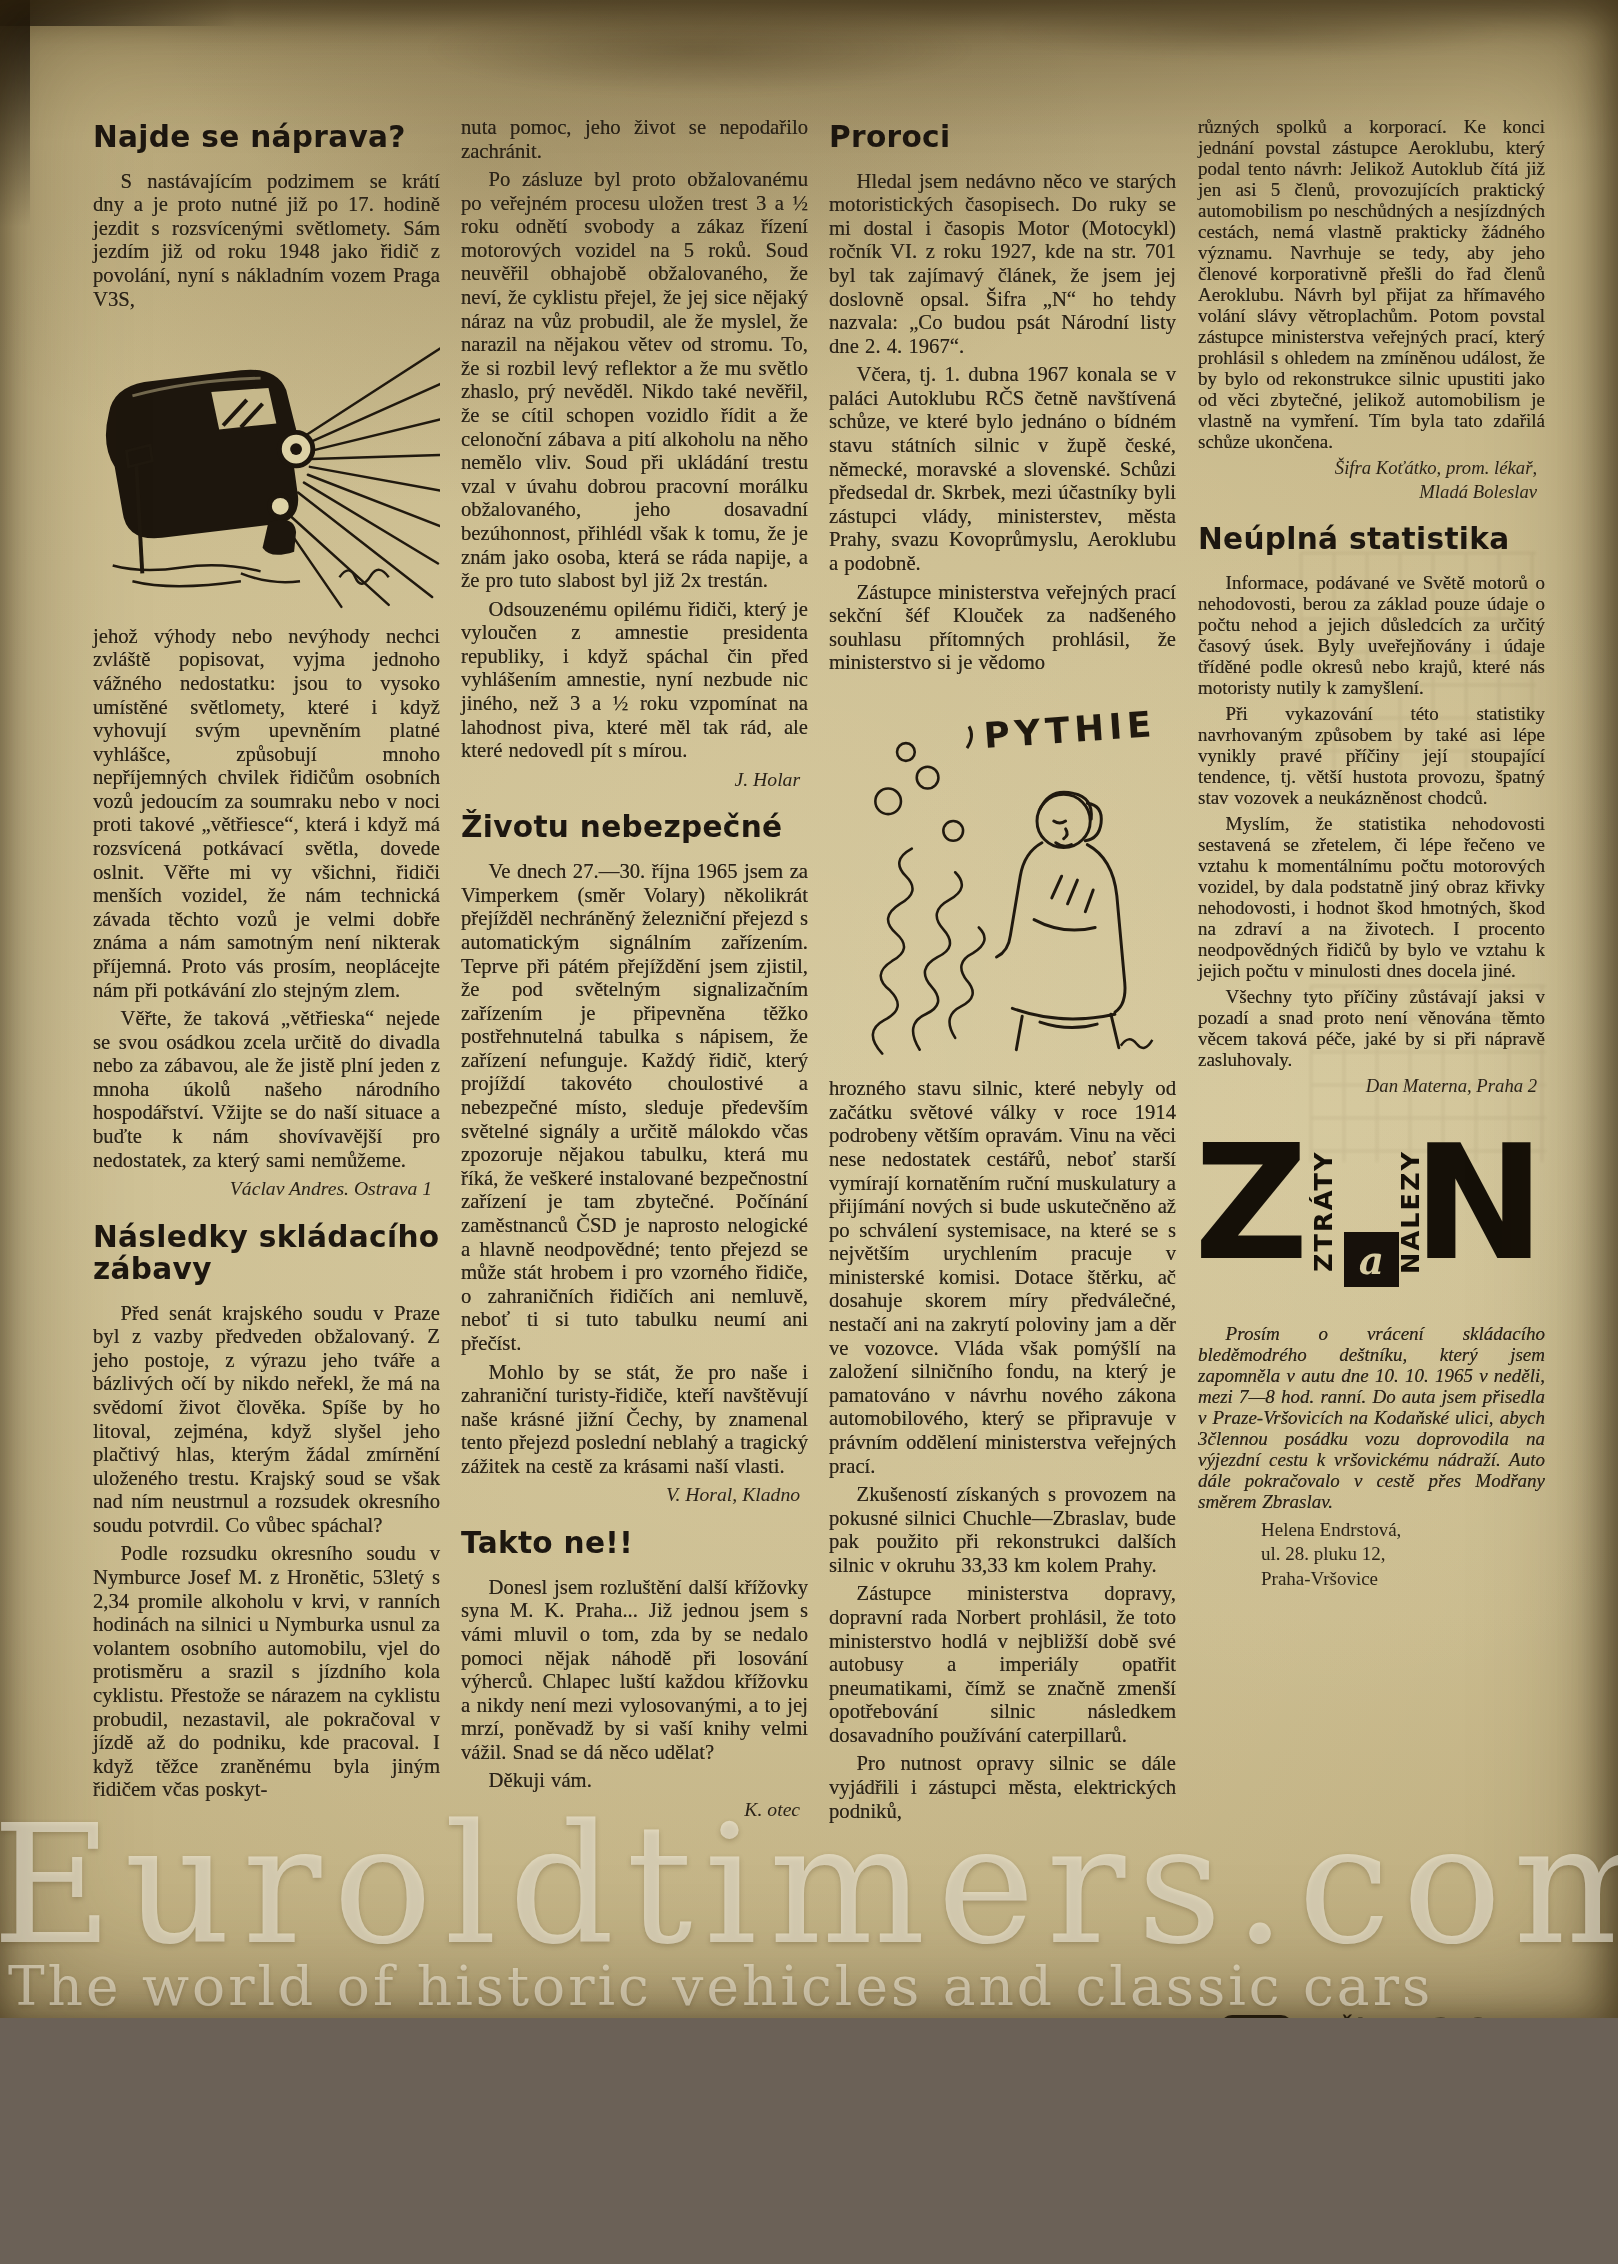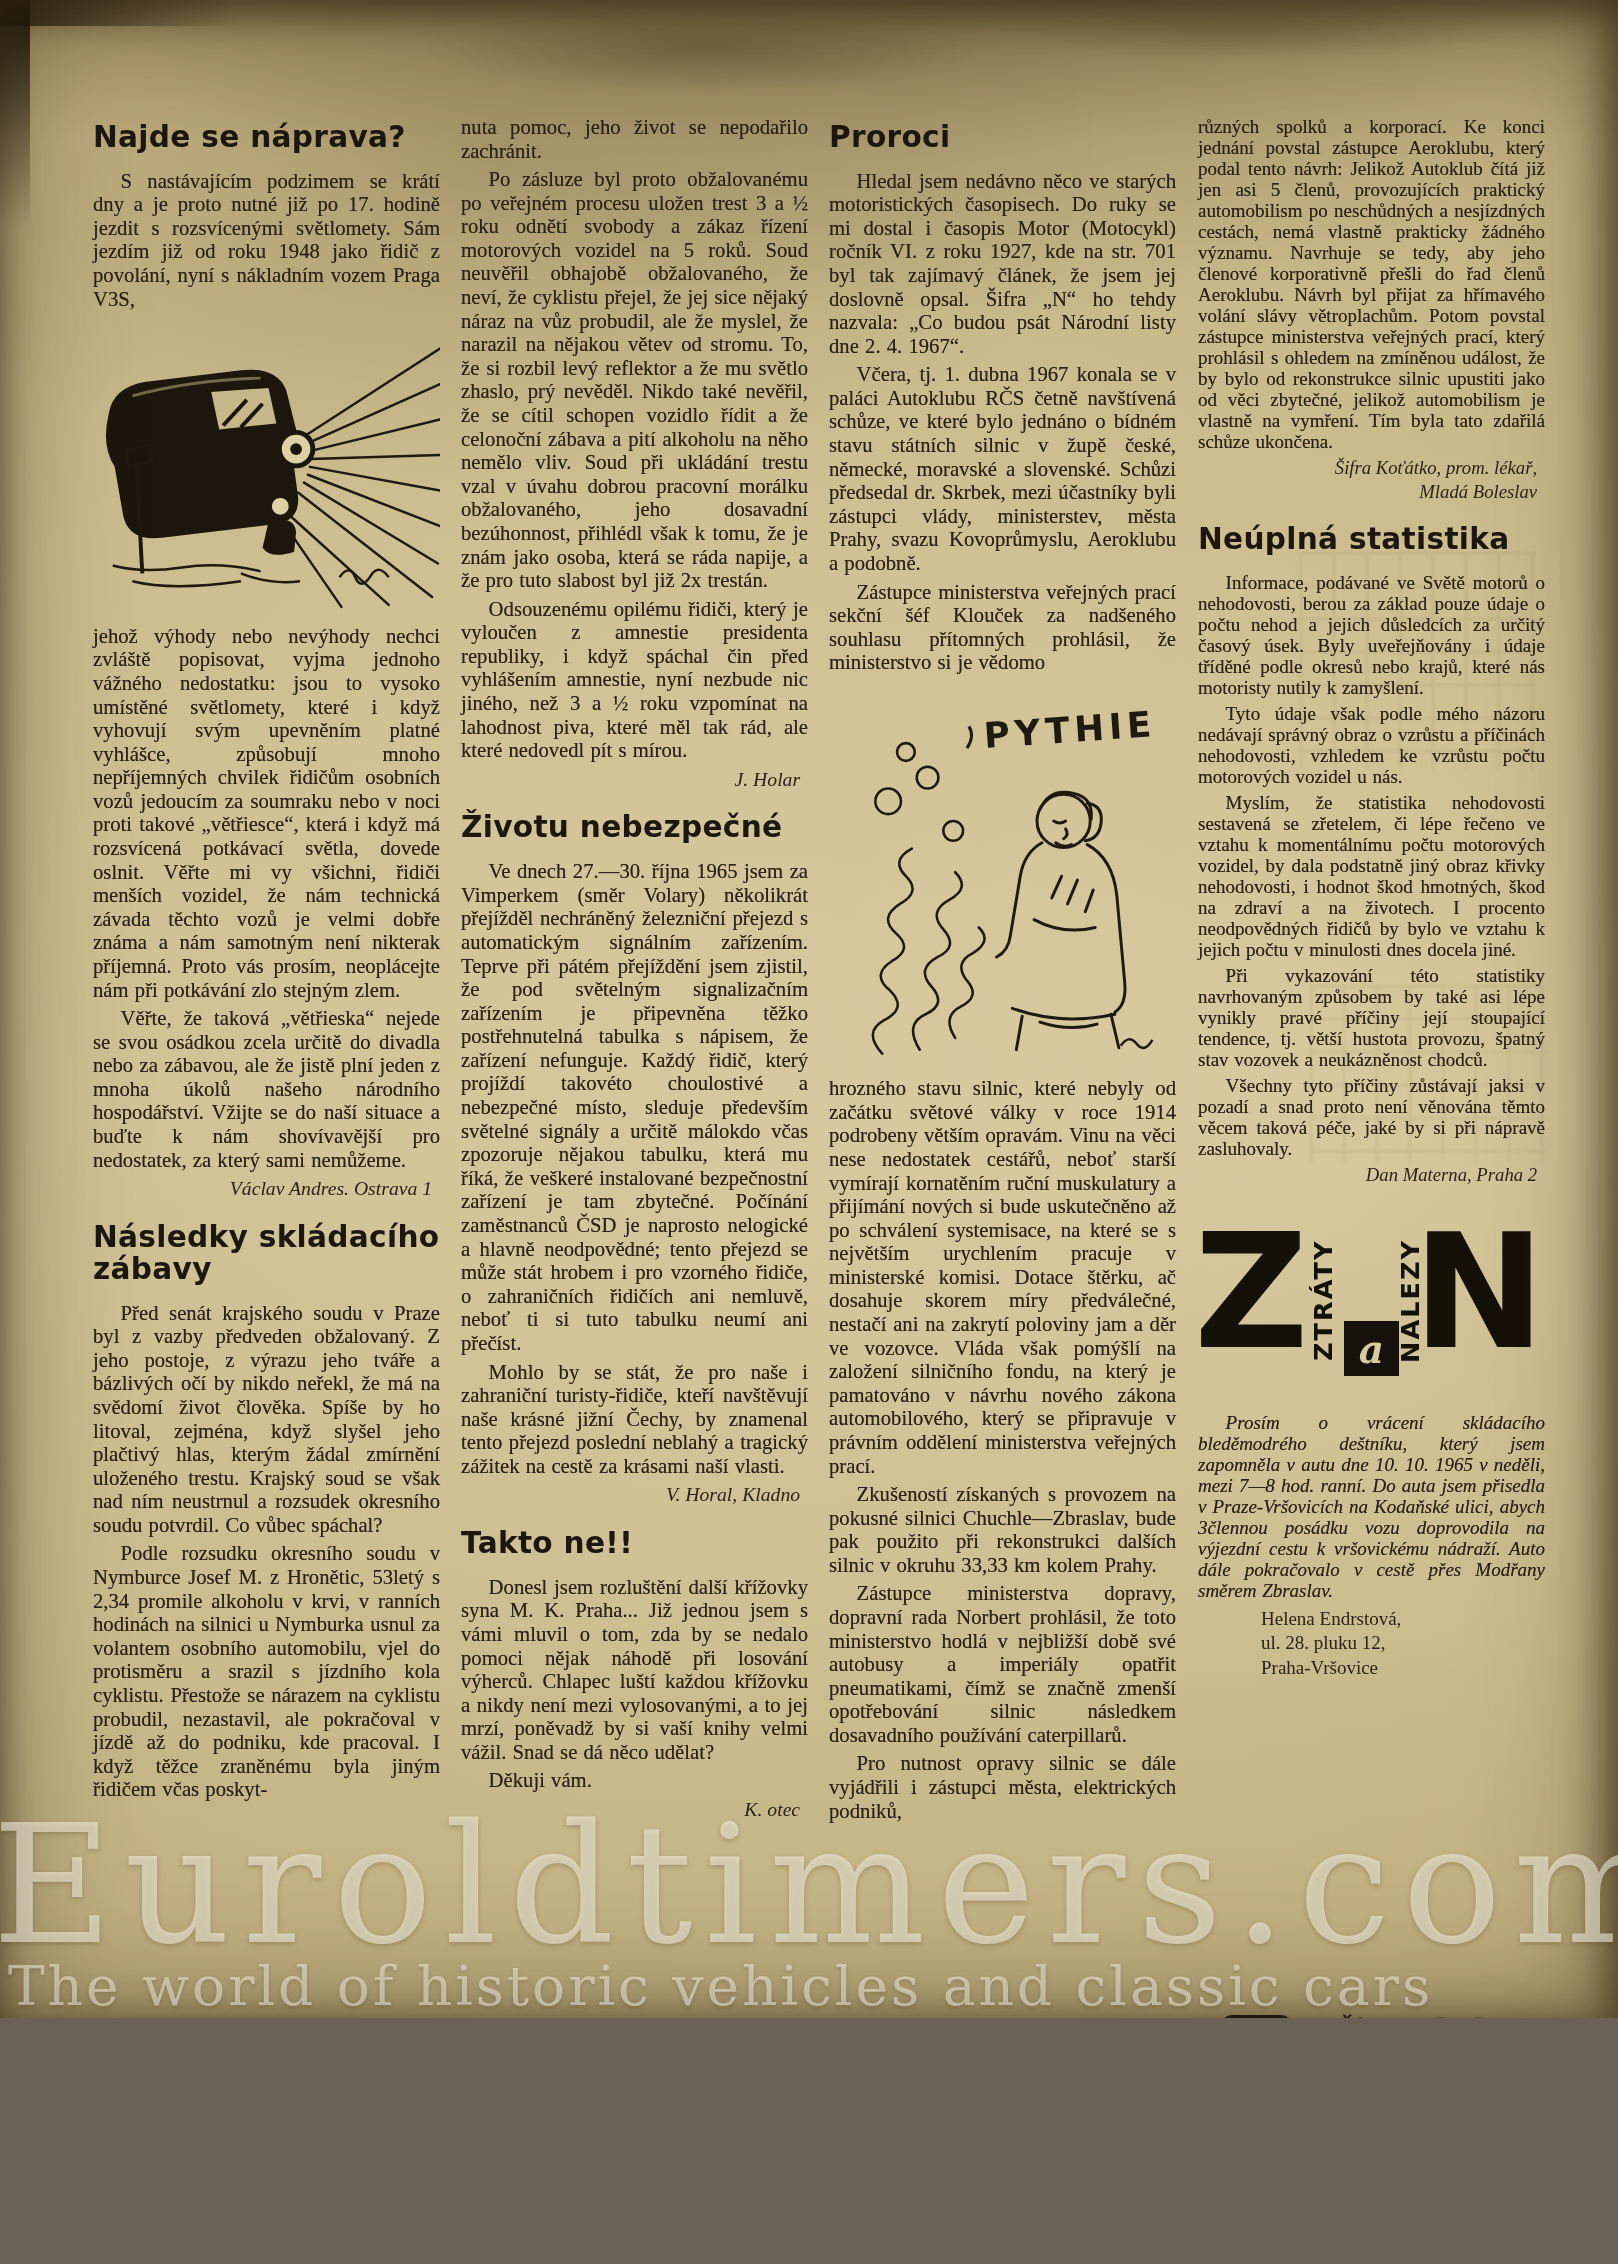--- a/index.html
+++ b/index.html
@@ -205,23 +205,22 @@
 
   <div class="col c4">
     <article>
       <p class="bp noind">různých spolků a korporací. Ke konci jednání povstal zástupce Aeroklubu, který podal tento návrh: Jelikož Autoklub čítá již jen asi 5 členů, provozujících praktický automobilism po neschůdných a nesjízdných cestách, nemá vlastně prakticky žádného významu. Navrhuje se tedy, aby jeho členové korporativně přešli do řad členů Aeroklubu. Návrh byl přijat za hřímavého volání slávy větroplachům. Potom povstal zástupce ministerstva veřejných prací, který prohlásil s ohledem na zmíněnou událost, že by bylo od rekonstrukce silnic upustiti jako od věci zbytečné, jelikož automobilism je vlastně na vymření. Tím byla tato zdařilá schůze ukončena.</p>
       <div class="sig">Šifra Koťátko, prom. lékař,</div>
       <div class="sig" style="margin-top:-9.9px;">Mladá Boleslav</div>
     </article>
     <article>
       <h2 class="hl">Neúplná statistika</h2>
       <p class="bp">Informace, podávané ve Světě motorů o nehodovosti, berou za základ pouze údaje o počtu nehod a jejich důsledcích za určitý časový úsek. Byly uveřejňovány i údaje tříděné podle okresů nebo krajů, které nás motoristy nutily k zamyšlení.</p>
-      <p class="bp">Tyto údaje však podle mého názoru nedávají správný obraz o vzrůstu a příčinách nehodovosti, vzhledem ke vzrůstu počtu motorových vozidel u nás.</p>
+      <p class="bp">Při vykazování této statistiky navrhovaným způsobem by také asi lépe vynikly pravé příčiny její stoupající tendence, tj. větší hustota provozu, špatný stav vozovek a neukázněnost chodců.</p>
       <p class="bp">Myslím, že statistika nehodovosti sestavená se zřetelem, či lépe řečeno ve vztahu k momentálnímu počtu motorových vozidel, by dala podstatně jiný obraz křivky nehodovosti, i hodnot škod hmotných, škod na zdraví a na životech. I procento neodpovědných řidičů by bylo ve vztahu k jejich počtu v minulosti dnes docela jiné.</p>
-      <p class="bp">Při vykazování této statistiky navrhovaným způsobem by také asi lépe vynikly pravé příčiny její stoupající tendence, tj. větší hustota provozu, špatný stav vozovek a neukázněnost chodců.</p>
       <p class="bp">Všechny tyto příčiny zůstávají jaksi v pozadí a snad proto není věnována těmto věcem taková péče, jaké by si při nápravě zasluhovaly.</p>
       <div class="sig">Dan Materna, Praha 2</div>
     </article>
     <article>
       <div class="lostfound">
         <div class="lf-big lf-z">Z</div>
         <div class="lf-vert lf-ztraty">ZTRÁTY</div>
         <div class="lf-a-box">
           <span>a</span>
         </div>

